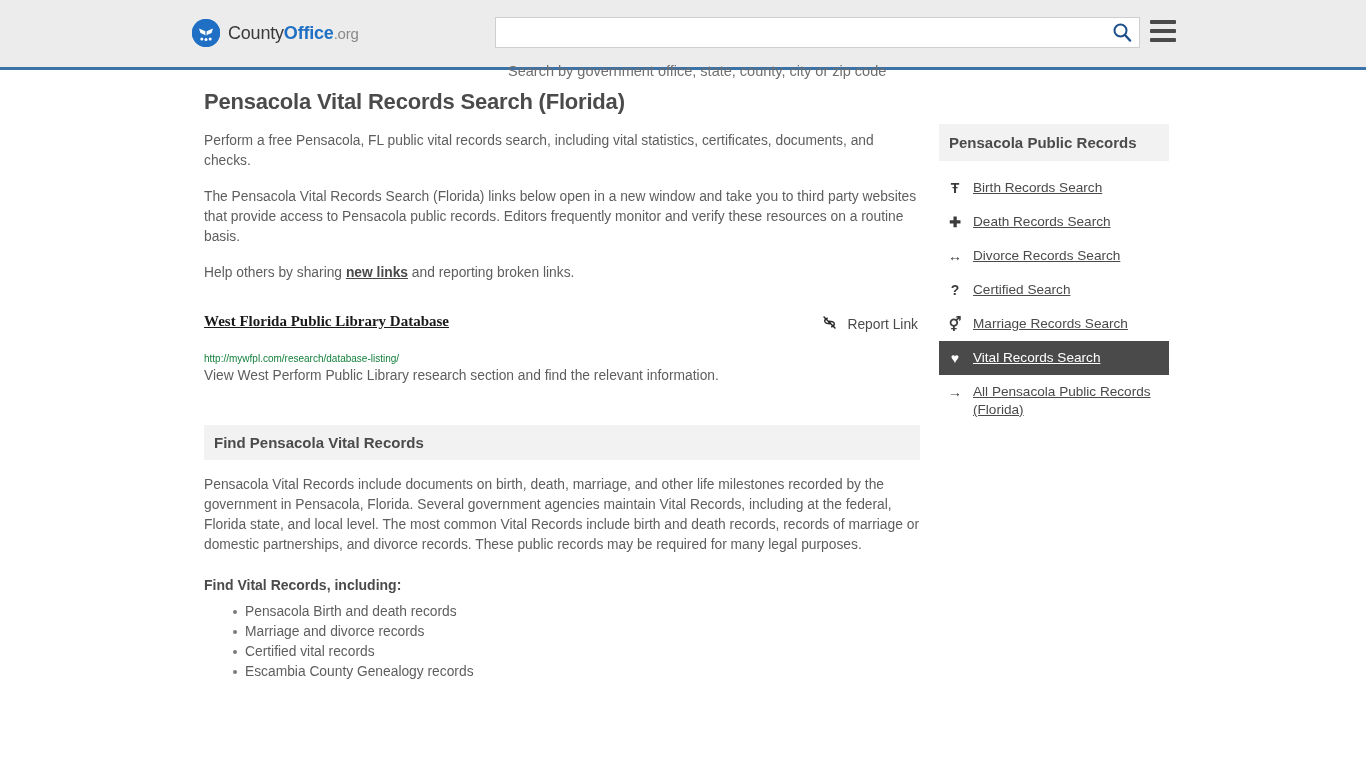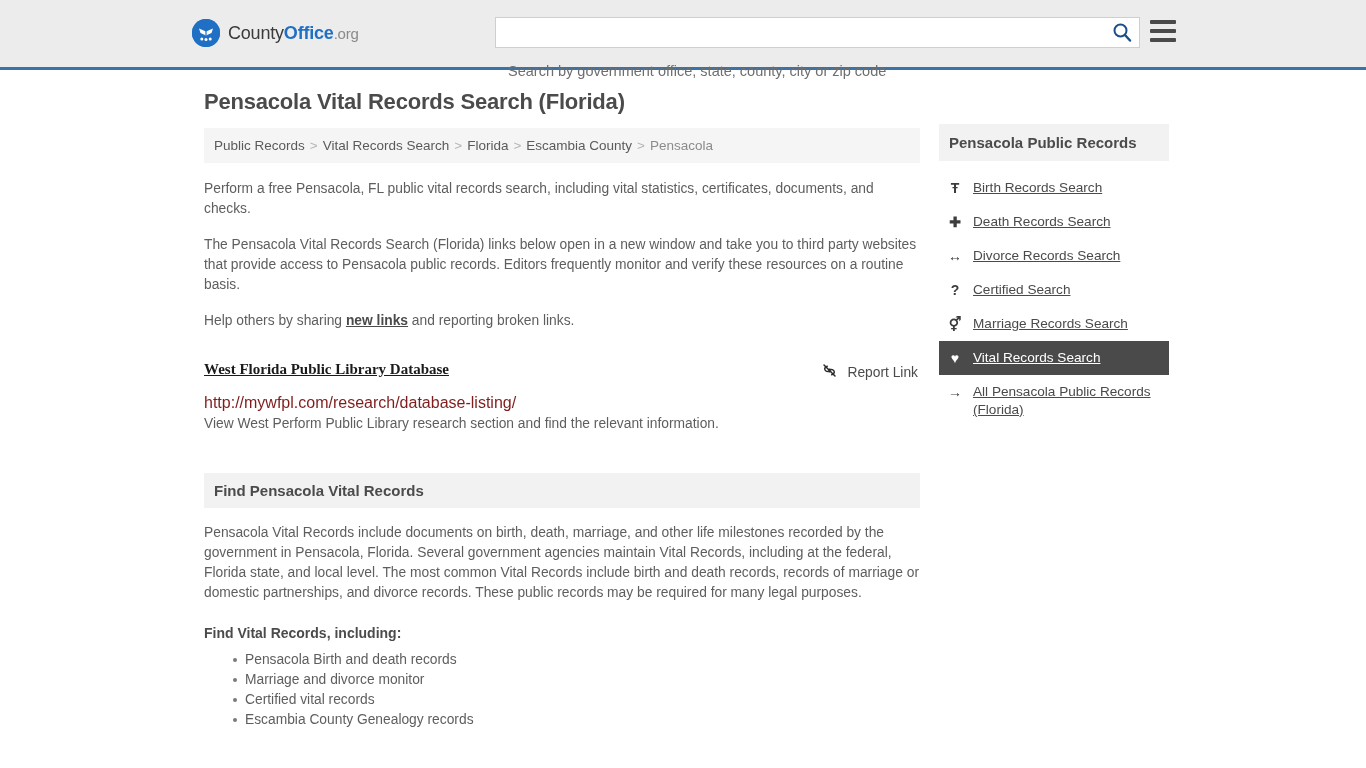--- a/index.html
+++ b/index.html
@@ -185,23 +185,23 @@
     top: 2px;
     display: flex;
     align-items: center;
     gap: 9px;
     font-size: 13.8px;
     color: #4b4b4b;
     text-decoration: none;
     white-space: nowrap;
   }
   .result-url {
-    margin-top: 16px;
-    font-size: 16px;
-    color: #7f1d1d;
+    margin-top: 23px;
+    font-size: 10px;
+    color: #15803d;
   }
   .result-desc {
     margin-top: 4px;
     font-size: 13.8px;
     color: #5e5e5e;
   }
 
   .section-head {
     margin-top: 42px;
     background: #f2f2f2;
@@ -329,23 +329,20 @@
 
   </div>
 </div>
 
 <div class="page">
 
   <div class="content">
 
     <h1 class="page-title">Pensacola Vital Records Search (Florida)</h1>
 
-    <div class="breadcrumb">
-      <a href="#">Public Records</a><span class="sep">&gt;</span><a href="#">Vital Records Search</a><span class="sep">&gt;</span><a href="#">Florida</a><span class="sep">&gt;</span><a href="#">Escambia County</a><span class="sep">&gt;</span><span class="current">Pensacola</span>
-    </div>
 
     <p class="para">Perform a free Pensacola, FL public vital records search, including vital statistics, certificates, documents, and checks.</p>
 
     <p class="para">The Pensacola Vital Records Search (Florida) links below open in a new window and take you to third party websites that provide access to Pensacola public records. Editors frequently monitor and verify these resources on a routine basis.</p>
 
     <p class="para"><span>Help others by sharing </span><a href="#">new links</a><span> and reporting broken links.</span></p>
 
     <div class="result">
       <a class="result-title" href="#">West Florida Public Library Database</a>
 
@@ -363,21 +360,21 @@
       <div class="result-url">http://mywfpl.com/research/database-listing/</div>
       <div class="result-desc">View West Perform Public Library research section and find the relevant information.</div>
     </div>
 
     <div class="section-head">Find Pensacola Vital Records</div>
     <p class="section-body">Pensacola Vital Records include documents on birth, death, marriage, and other life milestones recorded by the government in Pensacola, Florida. Several government agencies maintain Vital Records, including at the federal, Florida state, and local level. The most common Vital Records include birth and death records, records of marriage or domestic partnerships, and divorce records. These public records may be required for many legal purposes.</p>
 
     <div class="sub-head">Find Vital Records, including:</div>
     <ul class="bullets">
       <li>Pensacola Birth and death records</li>
-      <li>Marriage and divorce monitor</li>
+      <li>Marriage and divorce records</li>
       <li>Certified vital records</li>
       <li>Escambia County Genealogy records</li>
     </ul>
 
   </div>
 
   <div class="sidebar">
     <div class="sb-head">Pensacola Public Records</div>
 
     <div class="sb-list">

